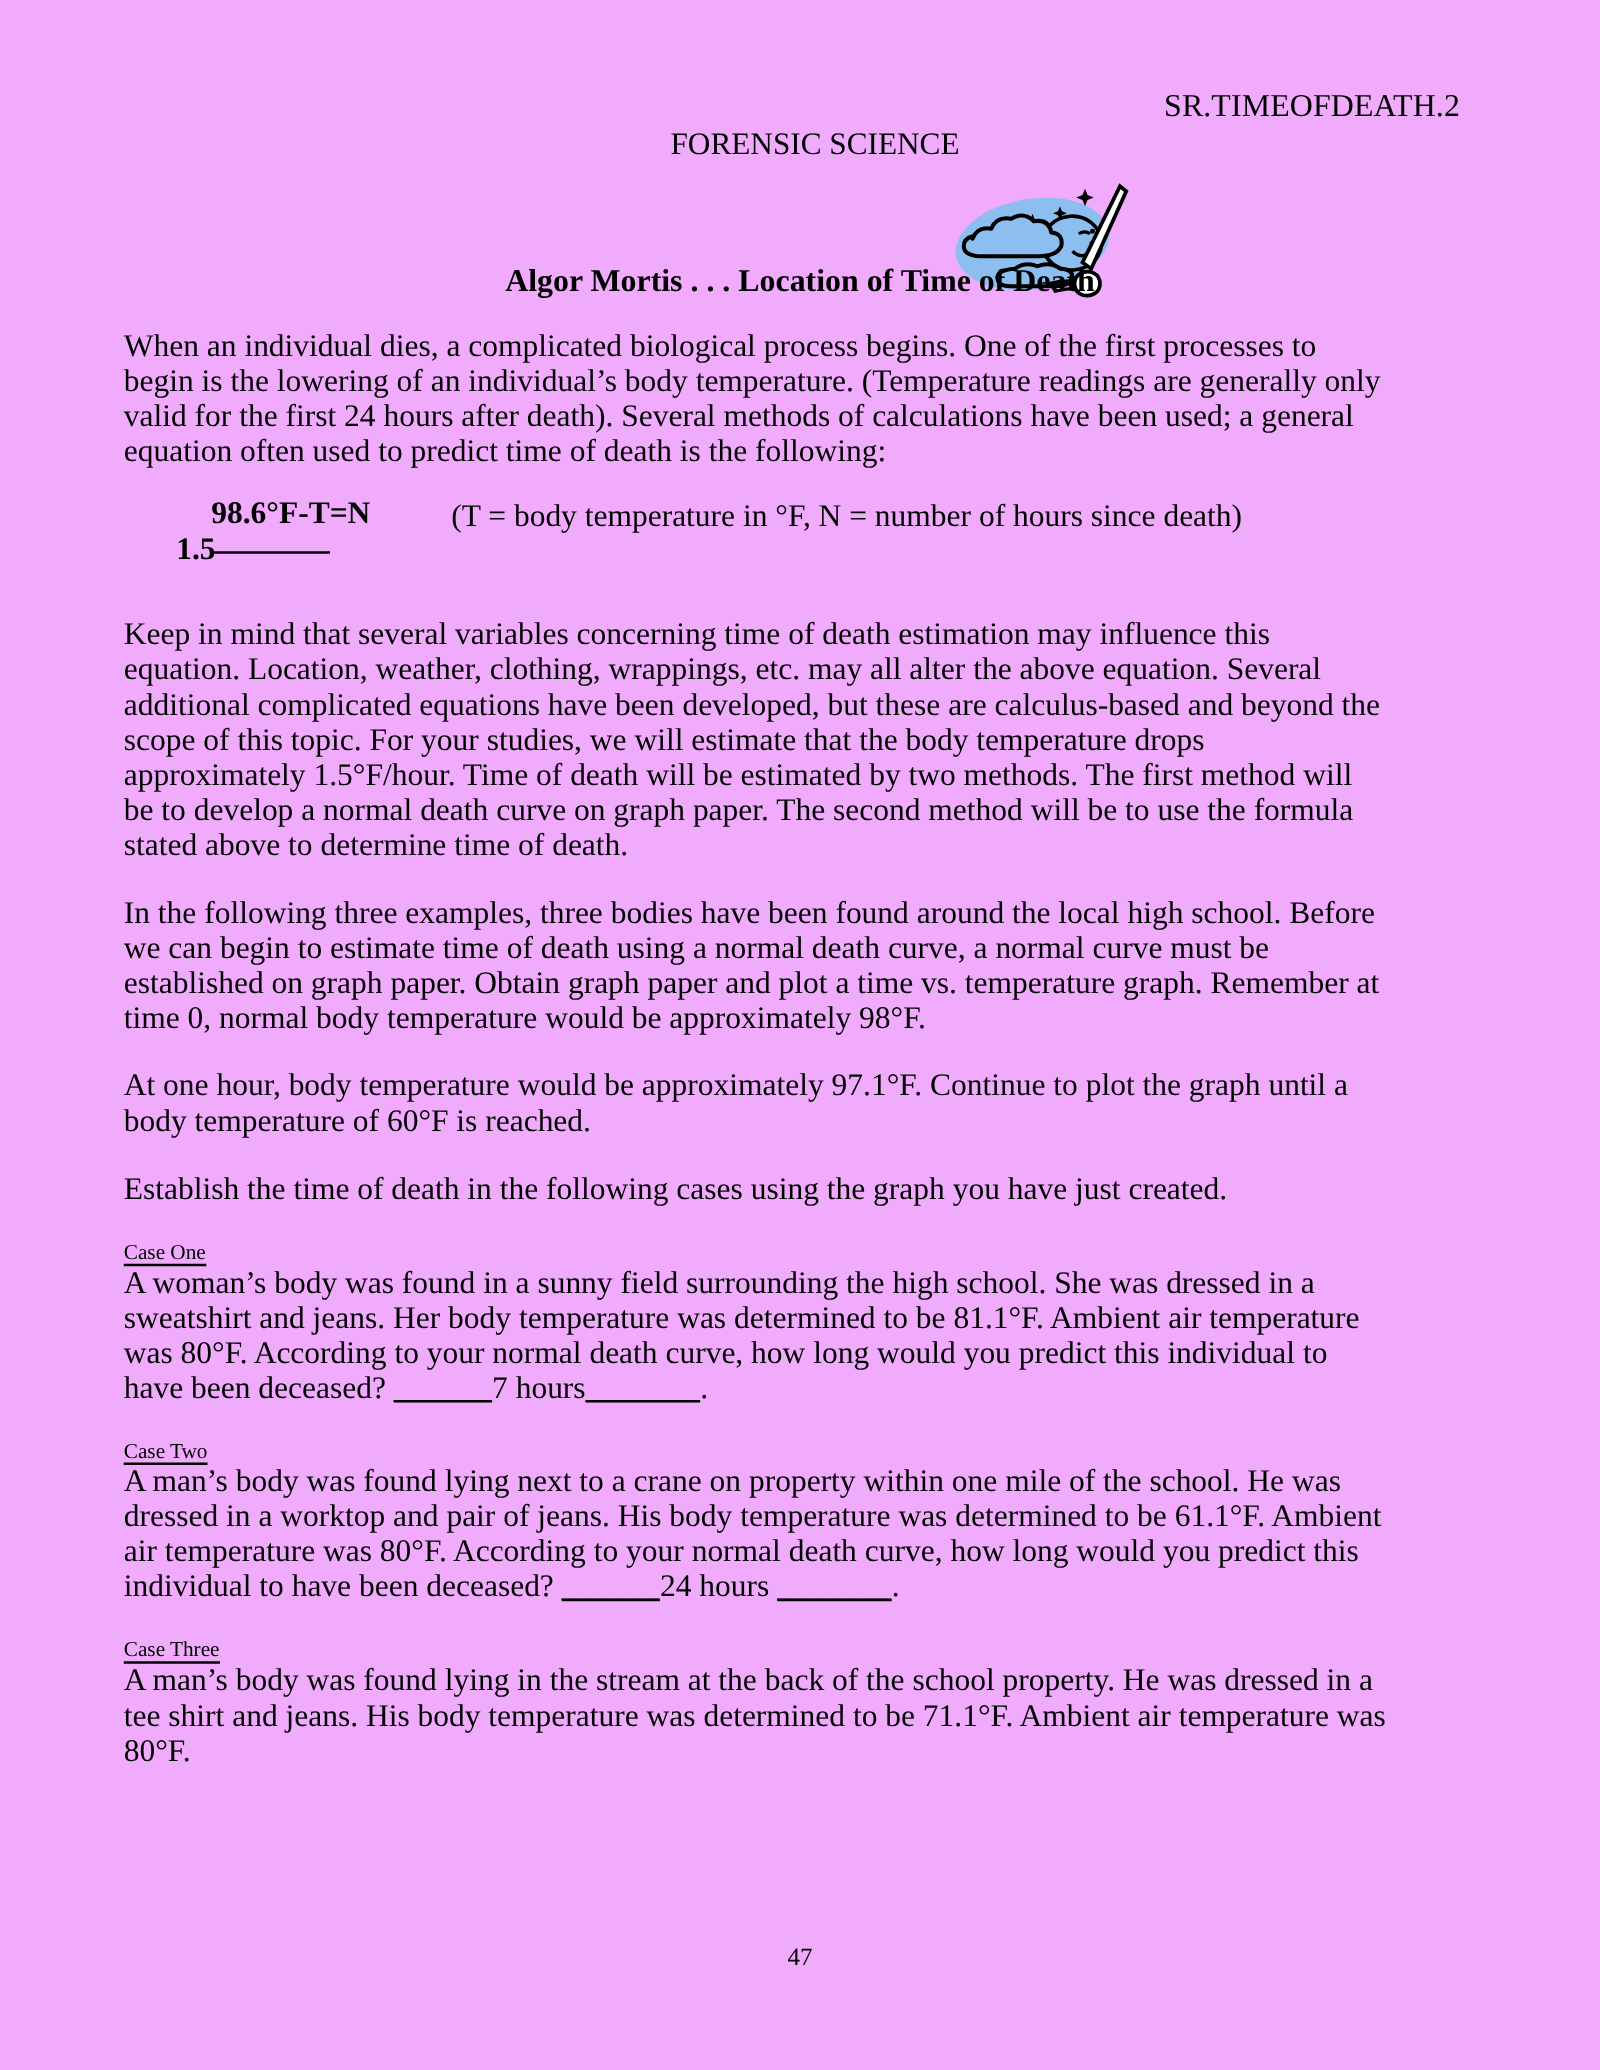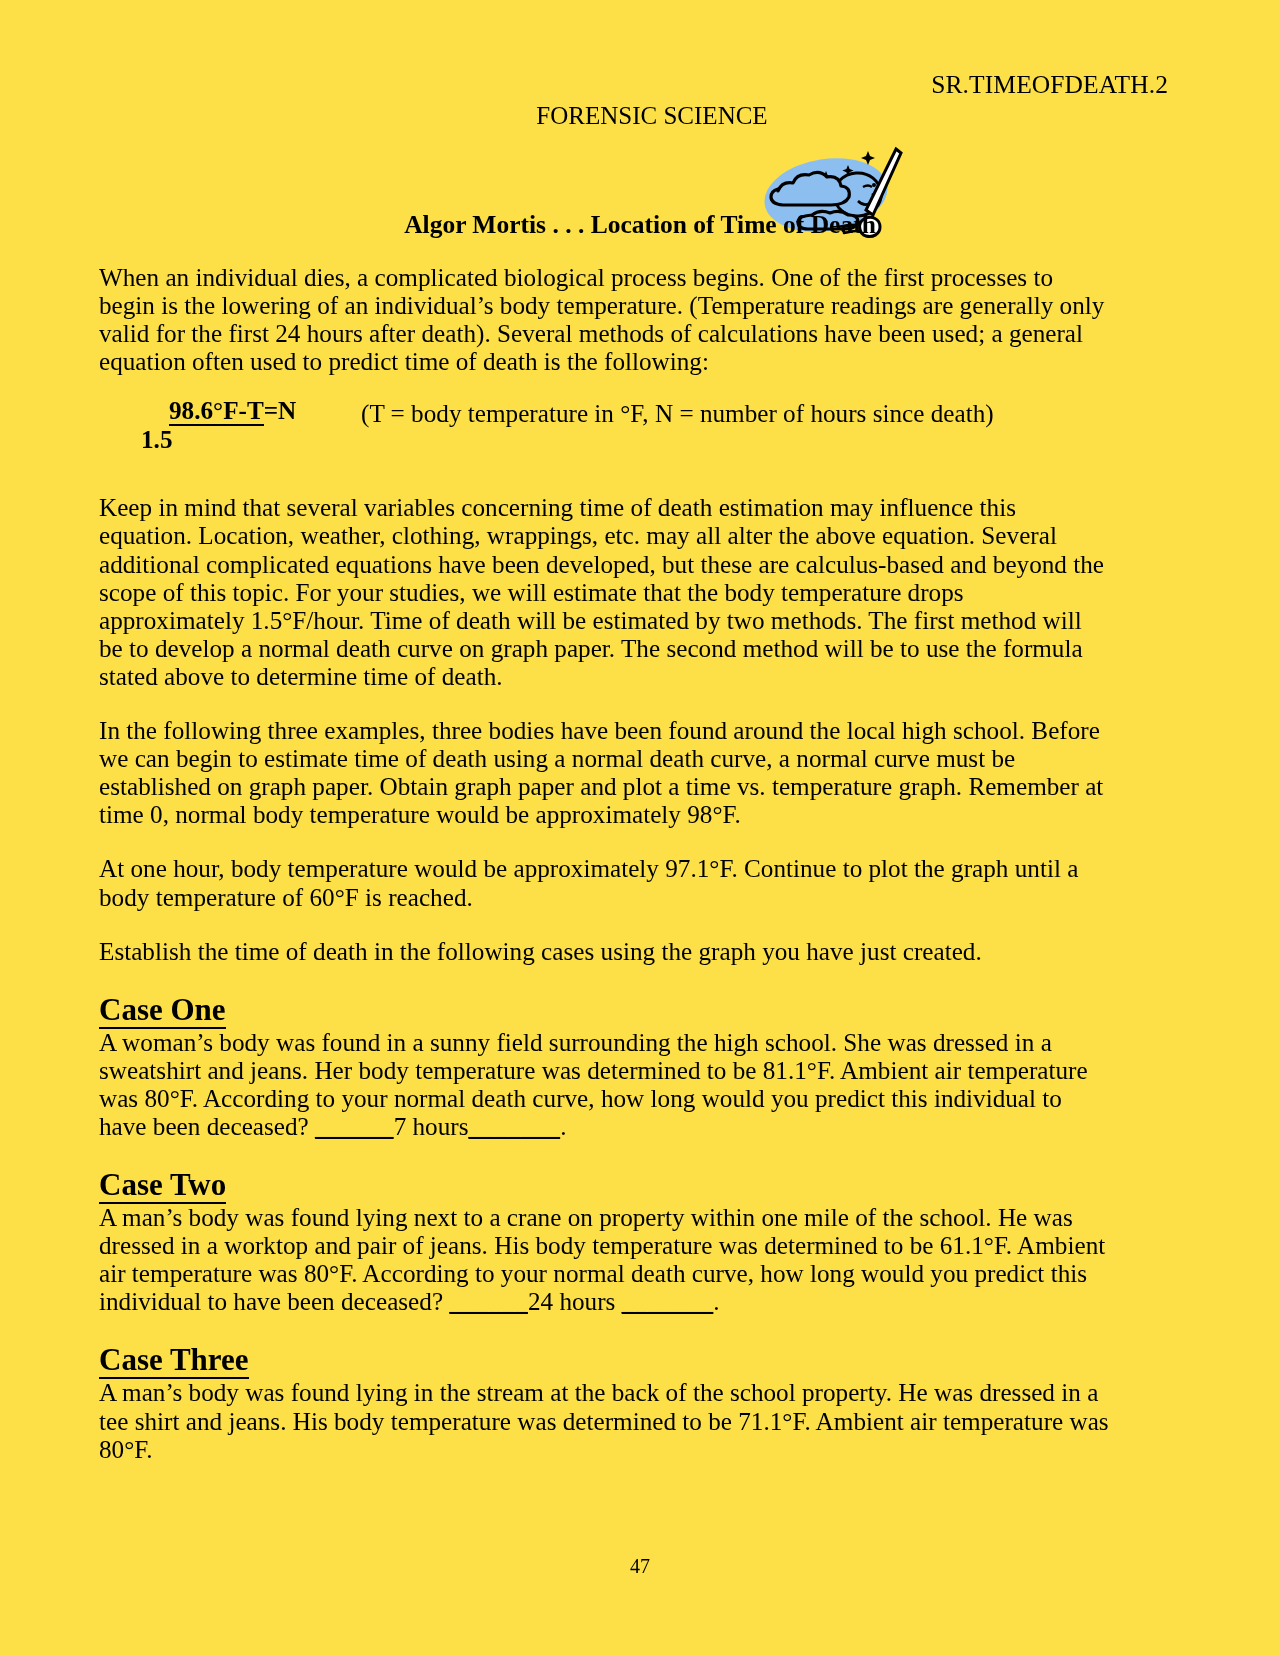--- a/index.html
+++ b/index.html
@@ -4,21 +4,21 @@
 <style>
   html, body {
     margin: 0;
     padding: 0;
     background: #ffffff;
   }
   .page {
     position: relative;
     width: 1280px;
     height: 1656px;
-    background: #fde047;
+    background: #f0abfc;
     font-family: "Liberation Serif", "DejaVu Serif", serif;
     color: #000000;
     overflow: hidden;
   }
 
   
   .running-head {
     position: absolute;
     top: 70px;
     right: 112px;
@@ -94,41 +94,41 @@
     font-size: 25.2px;
     line-height: 1.06;
     text-align: center;
     white-space: nowrap;
   }
   .frac .numer {
     display: inline-block;
   }
   .frac .numer .underlined {
     border-bottom: 2px solid #000;
-    padding-bottom: 0;
+    padding-bottom: 17px;
   }
   .frac .denom {
     display: block;
     text-align: left;
     margin-left: -28px;
     margin-top: 2px;
   }
   .formula-note {
     position: absolute;
     left: 262px;
     top: 2px;
     font-size: 25.2px;
     white-space: nowrap;
     font-weight: normal;
   }
 
   
   .case-heading {
-    font-size: 31px;
-    font-weight: bold;
+    font-size: 17px;
+    font-weight: normal;
     margin: 0 0 1px 0;
     display: block;
   }
   .case-heading span.u {
     border-bottom: 2px solid #000;
   }
   .case-block {
     margin: 0 0 26px 0;
   }
   .blank {

